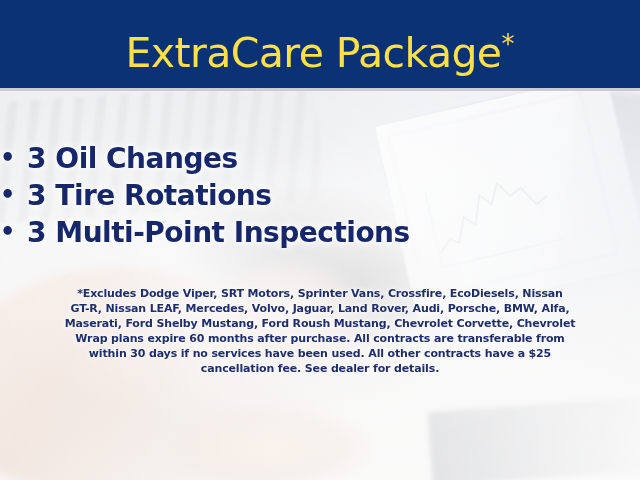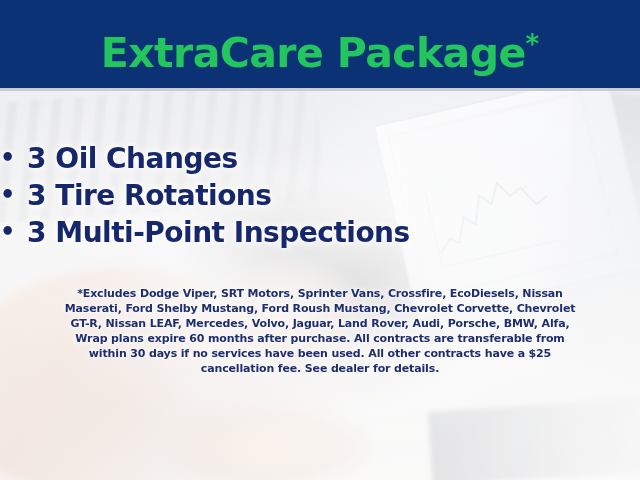--- a/index.html
+++ b/index.html
@@ -157,24 +157,24 @@
     left: 0; right: 0; bottom: -3px;
     height: 3px;
     background: #c9ccd3;
   }
   .header-title {
     position: absolute;
     left: 0;
     right: 0;
     top: 19px;
     text-align: center;
-    color: #22c55e;
+    color: #fde047;
     font-family: "DejaVu Sans", sans-serif;
     font-size: 41px;
-    font-weight: bold;
+    font-weight: normal;
     letter-spacing: -0.6px;
     line-height: 50px;
     white-space: nowrap;
   }
   .header-title .star {
     font-size: 26px;
     vertical-align: 14px;
     letter-spacing: 0;
   }
 
@@ -259,20 +259,20 @@
   </div>
 
   <div class="benefits">
     <div class="benefit-item"><span class="dot">•</span> <span>3 Oil Changes</span></div>
     <div class="benefit-item"><span class="dot">•</span> <span>3 Tire Rotations</span></div>
     <div class="benefit-item"><span class="dot">•</span> <span>3 Multi-Point Inspections</span></div>
   </div>
 
   <div class="disclaimer">
     <div>*Excludes Dodge Viper, SRT Motors, Sprinter Vans, Crossfire, EcoDiesels, Nissan</div>
+    <div>GT-R, Nissan LEAF, Mercedes, Volvo, Jaguar, Land Rover, Audi, Porsche, BMW, Alfa,</div>
     <div>Maserati, Ford Shelby Mustang, Ford Roush Mustang, Chevrolet Corvette, Chevrolet</div>
-    <div>GT-R, Nissan LEAF, Mercedes, Volvo, Jaguar, Land Rover, Audi, Porsche, BMW, Alfa,</div>
     <div>Wrap plans expire 60 months after purchase. All contracts are transferable from</div>
     <div>within 30 days if no services have been used. All other contracts have a $25</div>
     <div>cancellation fee. See dealer for details.</div>
   </div>
 
 </div>
 
 </body></html>

